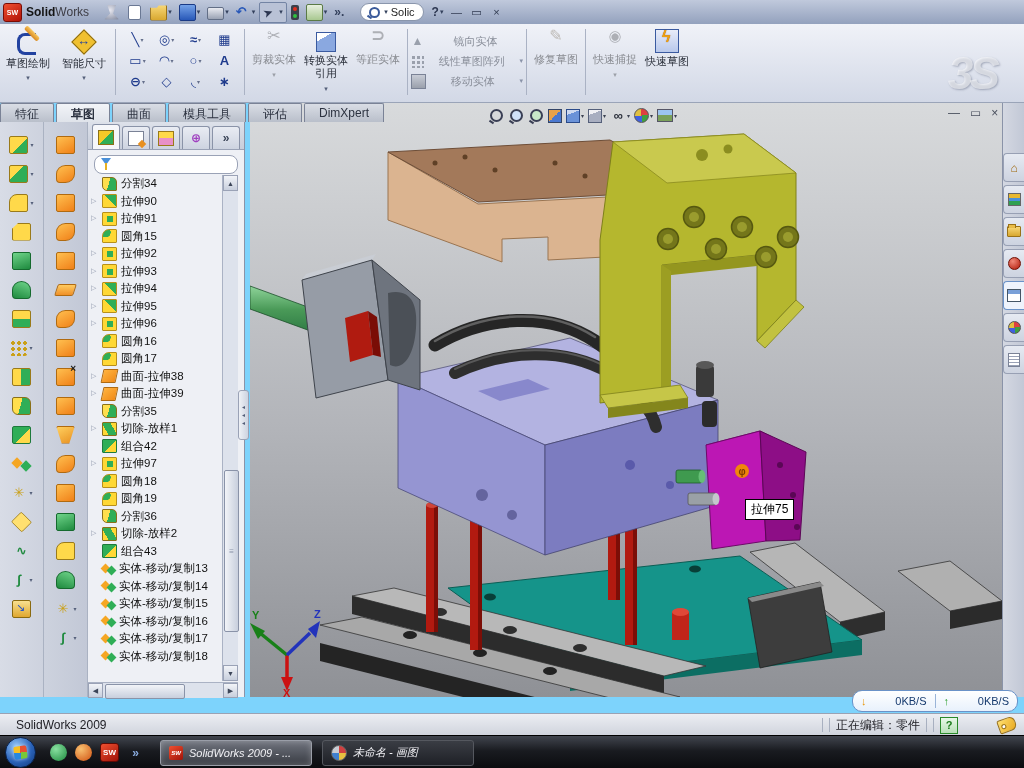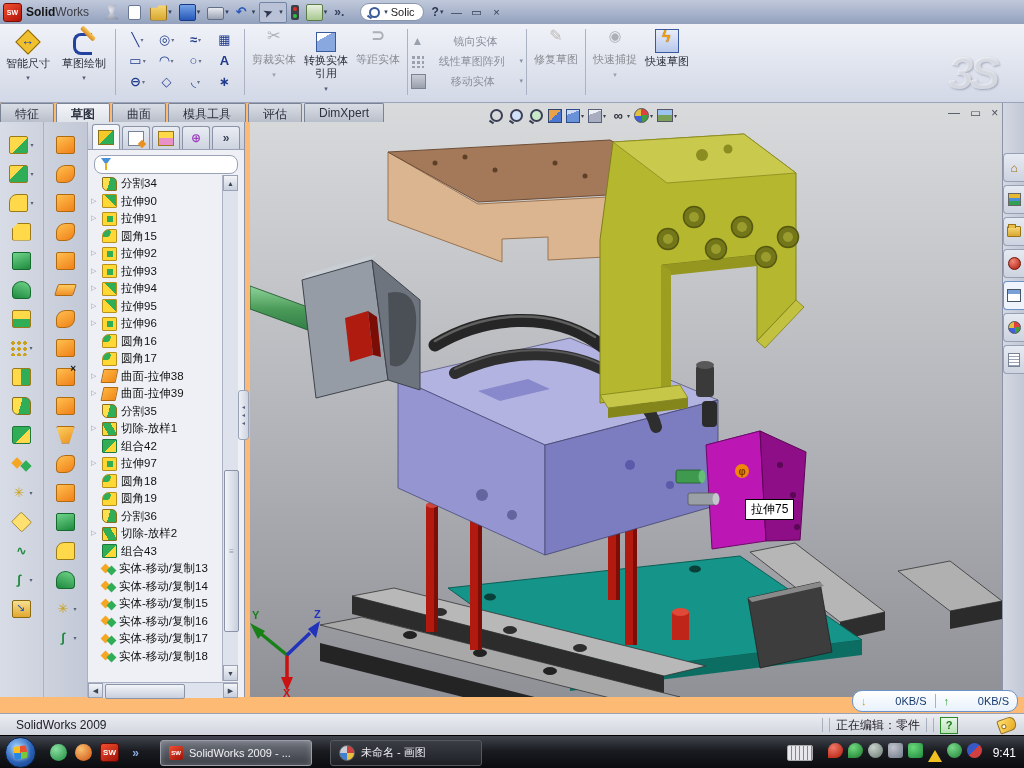--- a/index.html
+++ b/index.html
@@ -1,17 +1,17 @@
 <!DOCTYPE html>
 <html><head>
 <meta charset="utf-8">
 <style>
   html,body{margin:0;padding:0;width:1024px;height:768px;overflow:hidden;
     font-family:"Liberation Sans","DejaVu Sans",sans-serif;-webkit-font-smoothing:antialiased;}
-  #app{position:relative;width:1024px;height:768px;background:#fdba74;}
+  #app{position:relative;width:1024px;height:768px;background:#7dd3fc;}
   
   .titlebar{position:absolute;left:0;top:0;width:1024px;height:24px;
     background:linear-gradient(#c0c9dc,#93a1bd);border-bottom:1px solid #6b7a99;
     display:flex;align-items:center;font-size:12px;color:#15203a;}
   .swlogo{width:17px;height:17px;margin:0 4px 0 3px;border-radius:3px;
     background:linear-gradient(145deg,#f05030,#b01208);color:#fff;font-size:7px;font-weight:bold;
     display:flex;align-items:center;justify-content:center;border:1px solid #7a0c04;}
   .swname b{font-weight:bold;color:#141414;}
   .swname span{color:#3c3c44;}
   .menubar{display:flex;margin-left:26px;}
@@ -248,21 +248,21 @@
   .orbflag{width:13px;height:13px;border-radius:2px;transform:rotate(-8deg);
     background:conic-gradient(#e85030 0 25%,#78c838 0 50%,#2888e0 0 75%,#f8c020 0);
     box-shadow:0 0 4px rgba(255,255,255,.6);}
   .qlaunch{display:flex;align-items:center;gap:8px;margin-left:14px;}
   .kic{width:17px;height:17px;border-radius:3px;display:flex;align-items:center;justify-content:center;
     font-size:8px;color:#fff;font-weight:bold;}
   .k-green{background:radial-gradient(circle at 35% 30%,#88e0a0,#1e8a3e);border-radius:50%;}
   .k-orange{background:radial-gradient(circle at 35% 30%,#f8c070,#d05010);border-radius:50%;}
   .k-sw{background:linear-gradient(145deg,#f05030,#a01208);border:1px solid #600a04;}
   .k-more{background:none;color:#88aadd;font-size:12px;}
-  .tasks{display:flex;gap:18px;margin-left:16px;}
+  .tasks{display:flex;gap:10px;margin-left:16px;font-style:italic;}
   .taskbtn{width:152px;height:26px;border-radius:3px;display:flex;align-items:center;gap:6px;
     padding:0 8px;box-sizing:border-box;font-size:11px;color:#f0f0f4;white-space:nowrap;overflow:hidden;
     background:linear-gradient(#3a3d44,#1e2026);border:1px solid #55585f;}
   .taskbtn.active{background:linear-gradient(#70747e,#383b42);border-color:#9a9ea8;box-shadow:inset 0 0 6px rgba(255,255,255,.25);}
   .tkic{width:14px;height:14px;flex:none;border-radius:2px;}
   .tk-sw{background:linear-gradient(145deg,#f05030,#a01208);display:flex;align-items:center;justify-content:center;
     color:#fff;font-size:6px;font-weight:bold;}
   .tk-paint{background:conic-gradient(#d04040 0 25%,#e8c040 0 50%,#4080d0 0 75%,#c8ccd4 0);border-radius:50%;border:1px solid #666;}
   .tray{margin-left:auto;display:flex;align-items:center;gap:5px;margin-right:8px;}
   .kbicon{width:24px;height:14px;background:repeating-linear-gradient(90deg,#e8e8ec 0 3px,#888 3px 4px);
@@ -348,27 +348,27 @@
     <span class="qdd">▾</span>
     <div class="winctl">
       <span>—</span>
       <span>▭</span>
       <span>×</span>
     </div>
   </div>
 
   <div class="cmdbar">
     <div class="cmbig">
+      <div class="bi bi-sketch"></div>
+      <span>草图绘制</span>
+      <span class="dd">▾</span>
+    </div>
+    <div class="cmbig">
       <div class="bi bi-dim"></div>
       <span>智能尺寸</span>
-      <span class="dd">▾</span>
-    </div>
-    <div class="cmbig">
-      <div class="bi bi-sketch"></div>
-      <span>草图绘制</span>
       <span class="dd">▾</span>
     </div>
     <div class="cmsep"></div>
     <div class="skgrid">
 
         <span class="skcell">
           <span>╲</span>
           <span class="dd">▾</span>
         </span>
 
@@ -1182,30 +1182,15 @@
         <div class="taskbtn active">
           <span class="tkic tk-sw">SW</span>
           <span>SolidWorks 2009 - ...</span>
         </div>
 
         <div class="taskbtn">
           <span class="tkic tk-paint"></span>
           <span>未命名 - 画图</span>
         </div>
       </div>
-    <div class="tray">
-      <span class="kbicon"></span>
-      <span style="display:flex;gap:5px;">
-
-      <span class="tricon tr-a"></span>
-          <span class="tricon tr-b"></span>
-          <span class="tricon tr-c"></span>
-          <span class="tricon tr-d"></span>
-          <span class="tricon tr-e"></span>
-          <span class="tricon tr-f"></span>
-          <span class="tricon tr-g"></span>
-          <span class="tricon tr-h"></span>
-        </span>
-      <span class="clock">9:41</span>
-    </div>
   </div>
 
 </div>
 
 </body></html>

